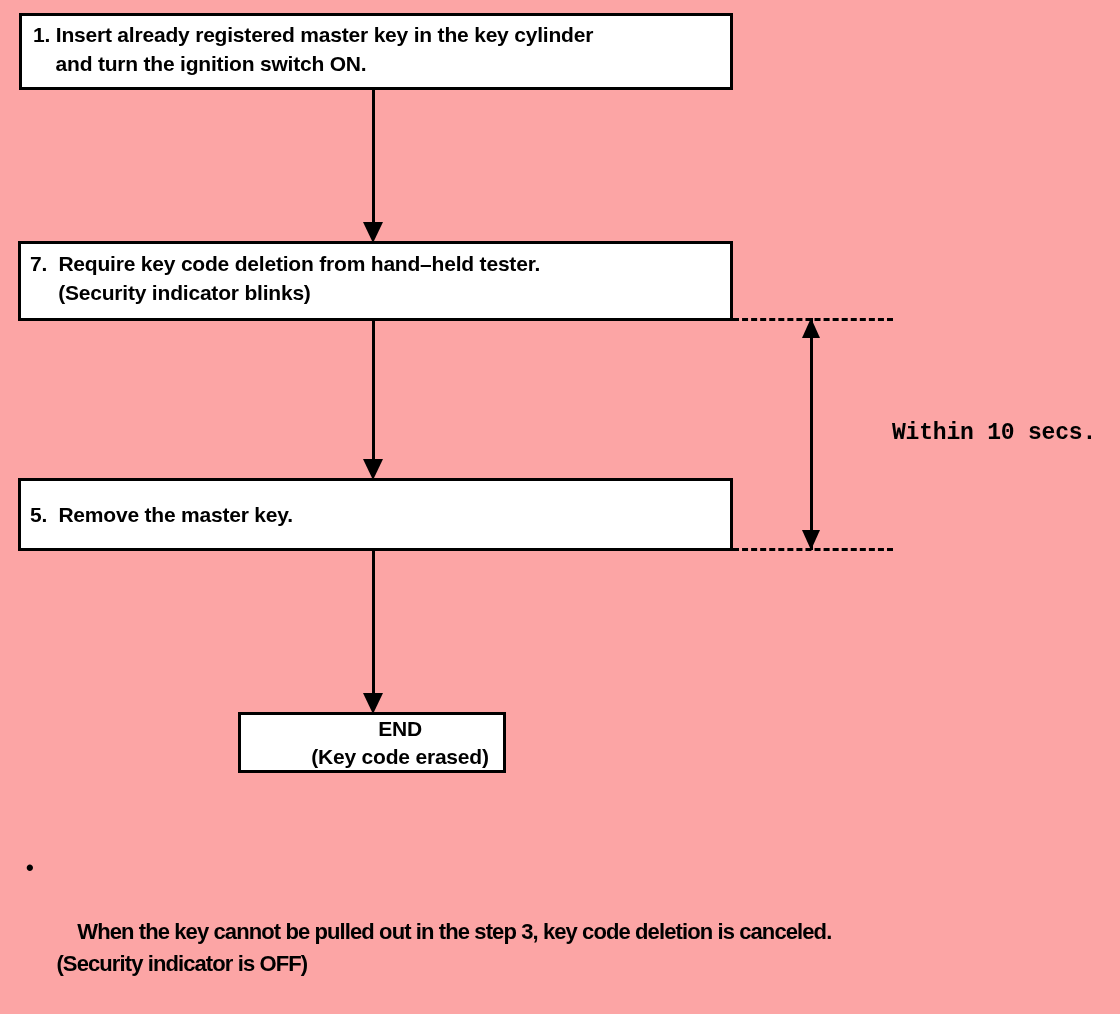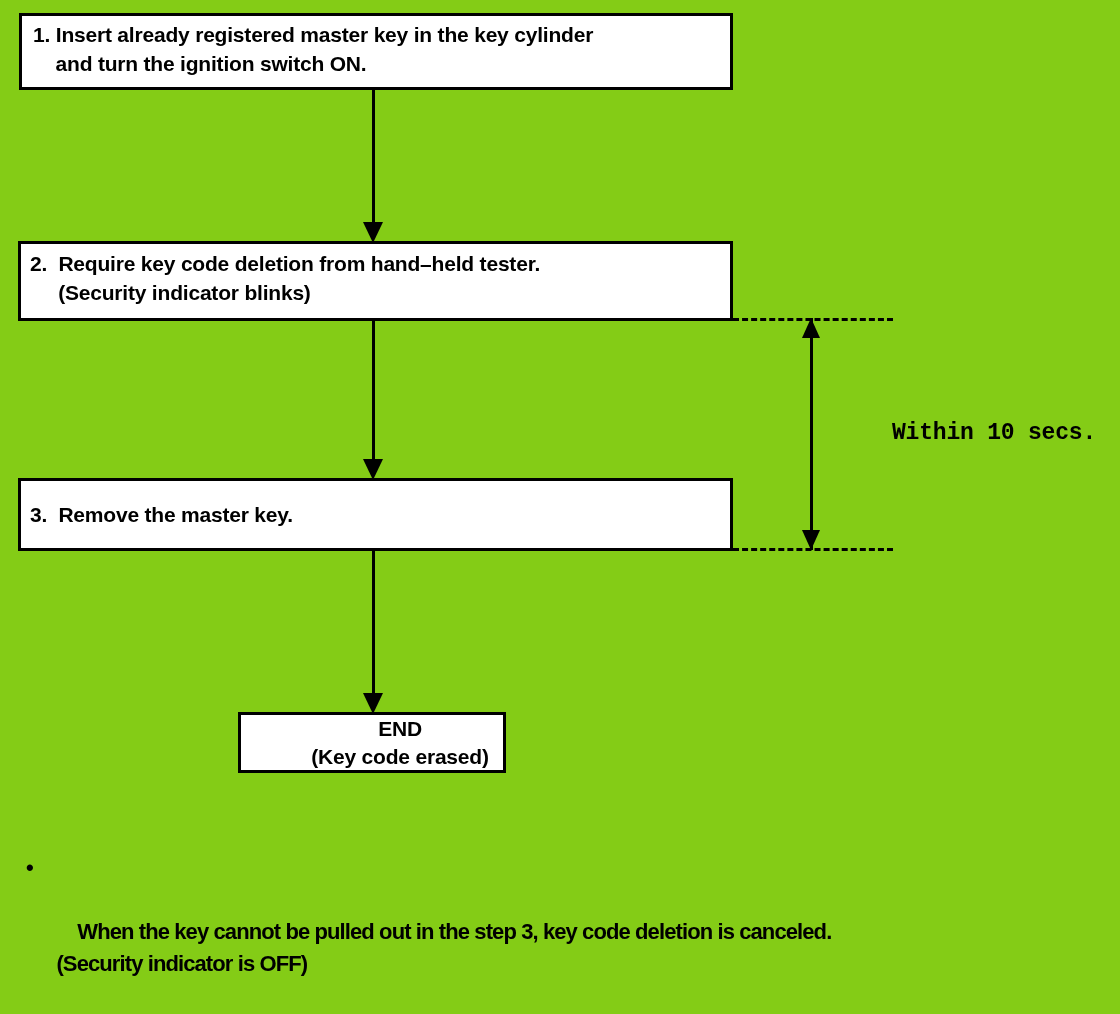--- a/index.html
+++ b/index.html
@@ -10,21 +10,21 @@
   body {
     font-family: "Liberation Sans", sans-serif;
     color: #000000;
     -webkit-font-smoothing: none;
   }
   #page {
     position: relative;
     width: 1120px;
     height: 1014px;
     overflow: hidden;
-    background: #84cc16;
+    background: #fca5a5;
   }
 
   
   .box {
     position: absolute;
     box-sizing: border-box;
     border: 3px solid #000000;
     background: #ffffff;
   }
   .box-text {
@@ -171,30 +171,30 @@
   <div class="box" id="box-1"></div>
   <div class="box-text" id="box-1-text">1. Insert already registered master key in the key cylinder
     and turn the ignition switch ON.</div>
 
   <div class="conn" id="conn-1-2">
     <div class="conn-stem"></div>
     <div class="conn-head"></div>
   </div>
 
   <div class="box" id="box-2"></div>
-  <div class="box-text" id="box-2-text">2.  Require key code deletion from hand–held tester.
+  <div class="box-text" id="box-2-text">7.  Require key code deletion from hand–held tester.
      (Security indicator blinks)</div>
 
   <div class="conn" id="conn-2-3">
     <div class="conn-stem"></div>
     <div class="conn-head"></div>
   </div>
 
   <div class="box" id="box-3"></div>
-  <div class="box-text" id="box-3-text">3.  Remove the master key.</div>
+  <div class="box-text" id="box-3-text">5.  Remove the master key.</div>
 
   <div class="dashed-line" id="dash-top"></div>
   <div class="dashed-line" id="dash-bottom"></div>
 
   <div id="timing-arrow">
     <div class="t-head-up"></div>
     <div class="t-stem"></div>
     <div class="t-head-down"></div>
   </div>
 

